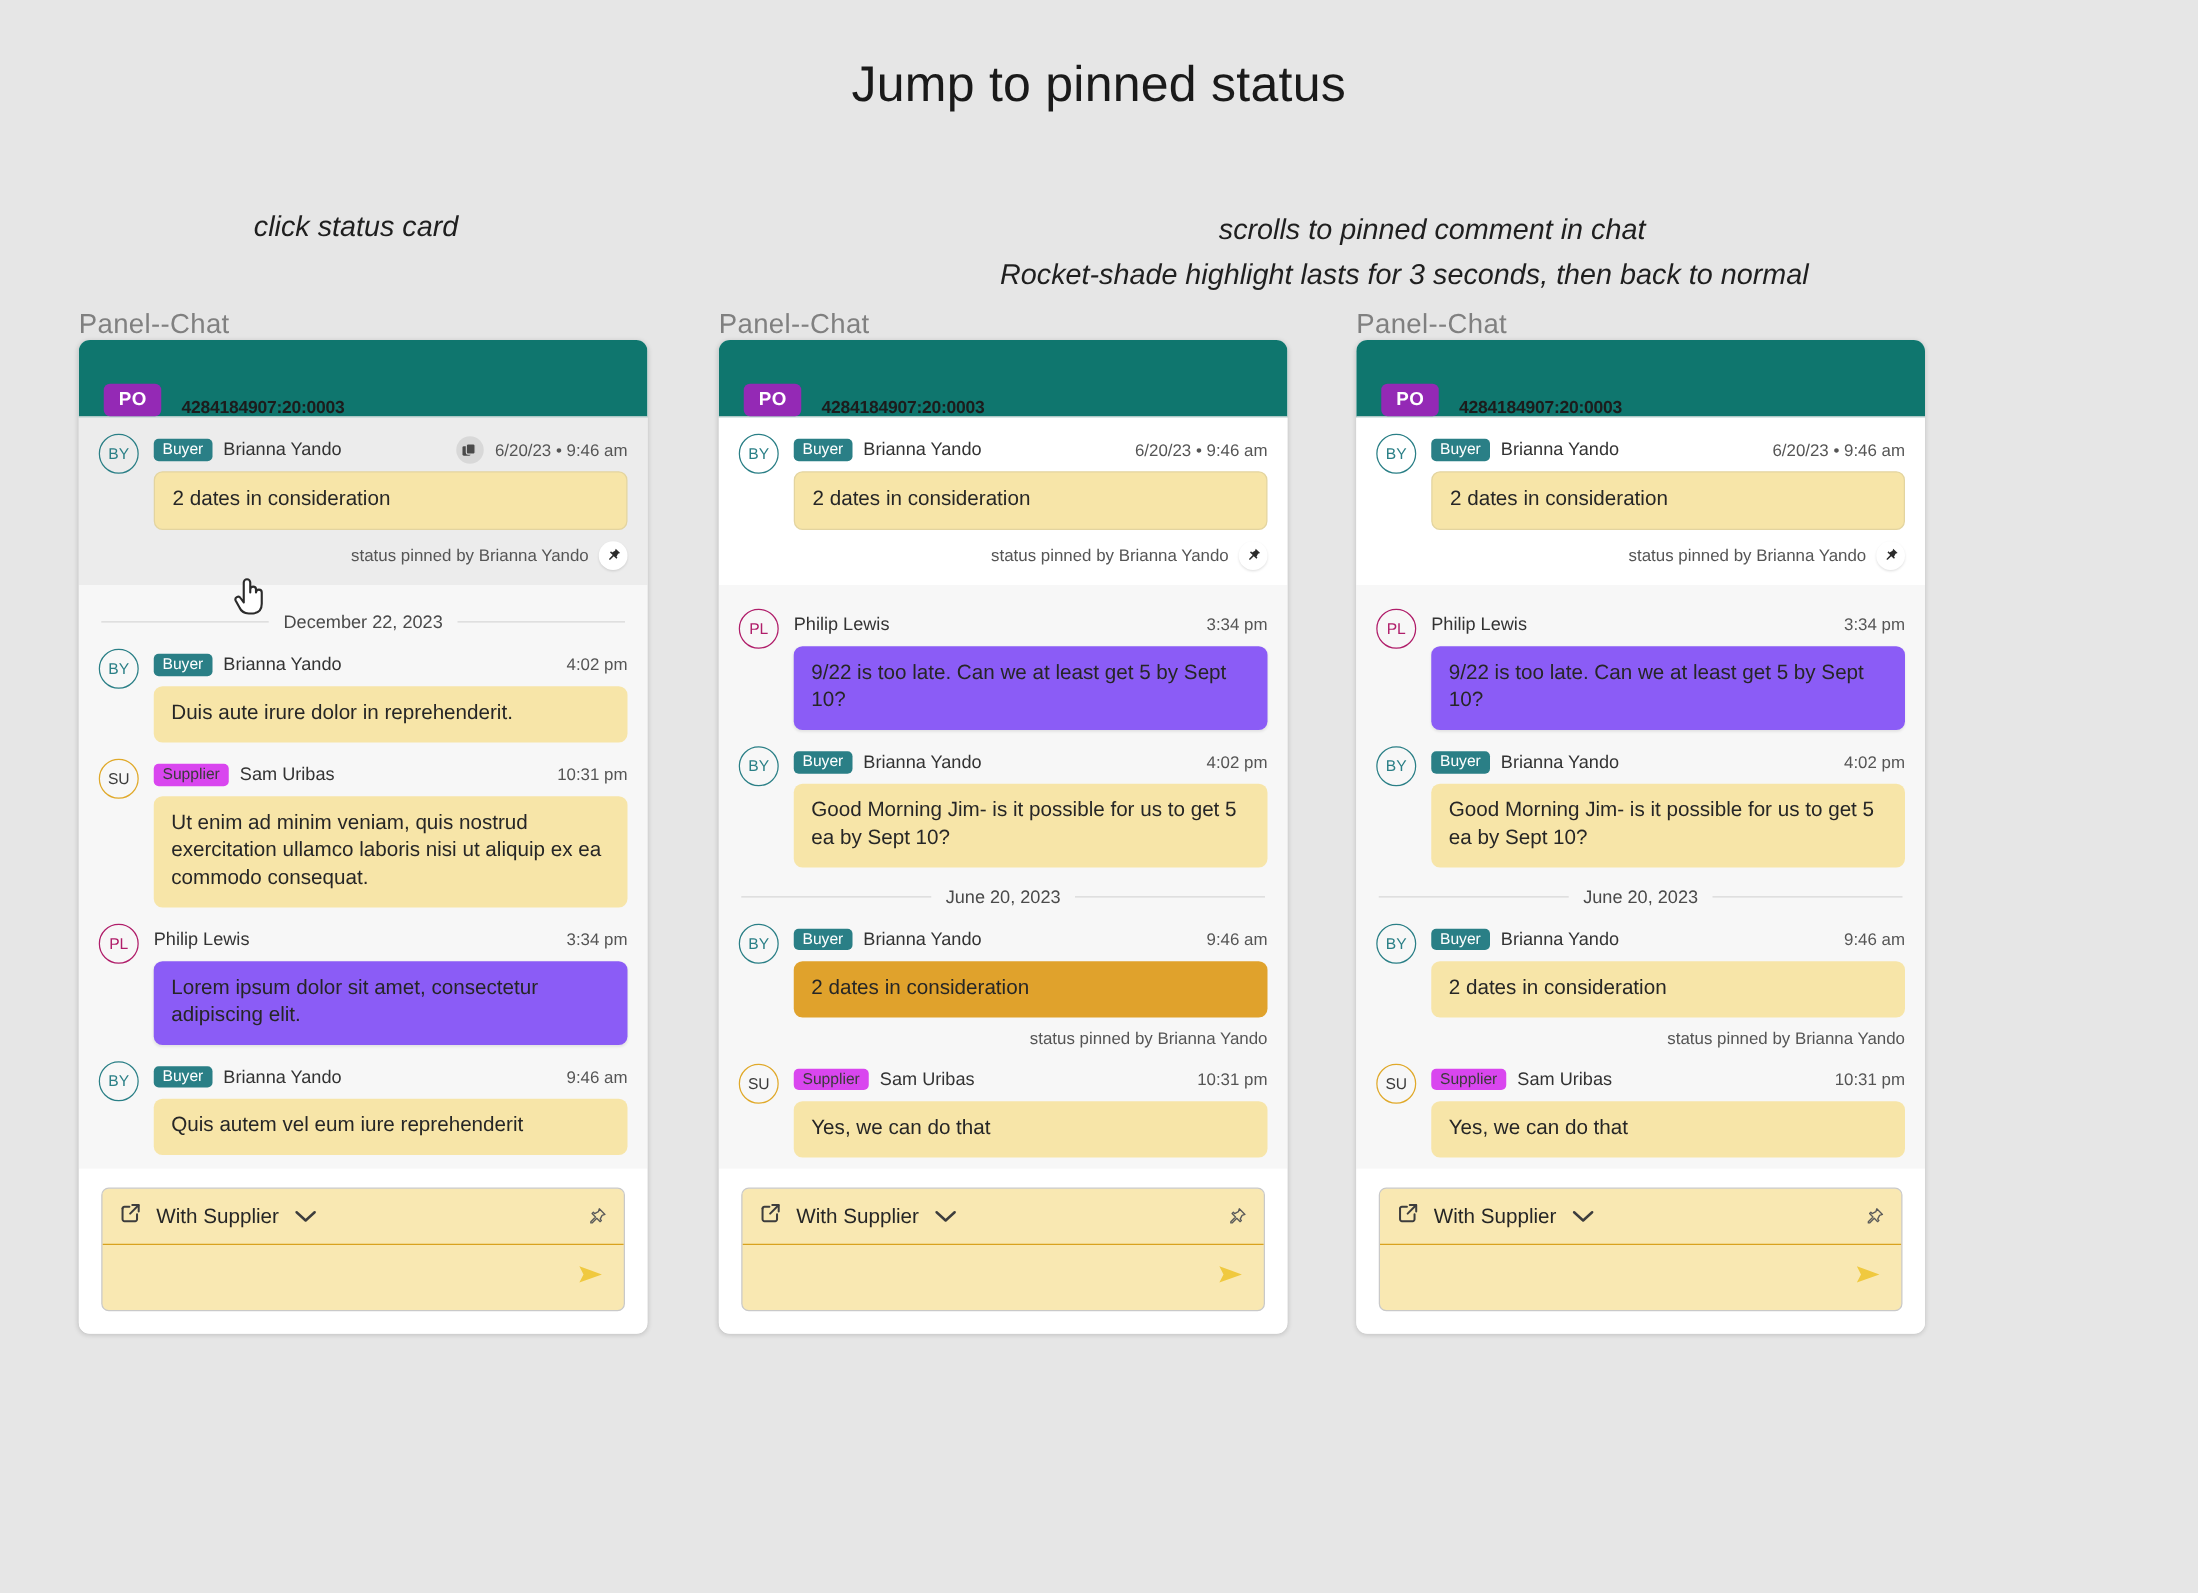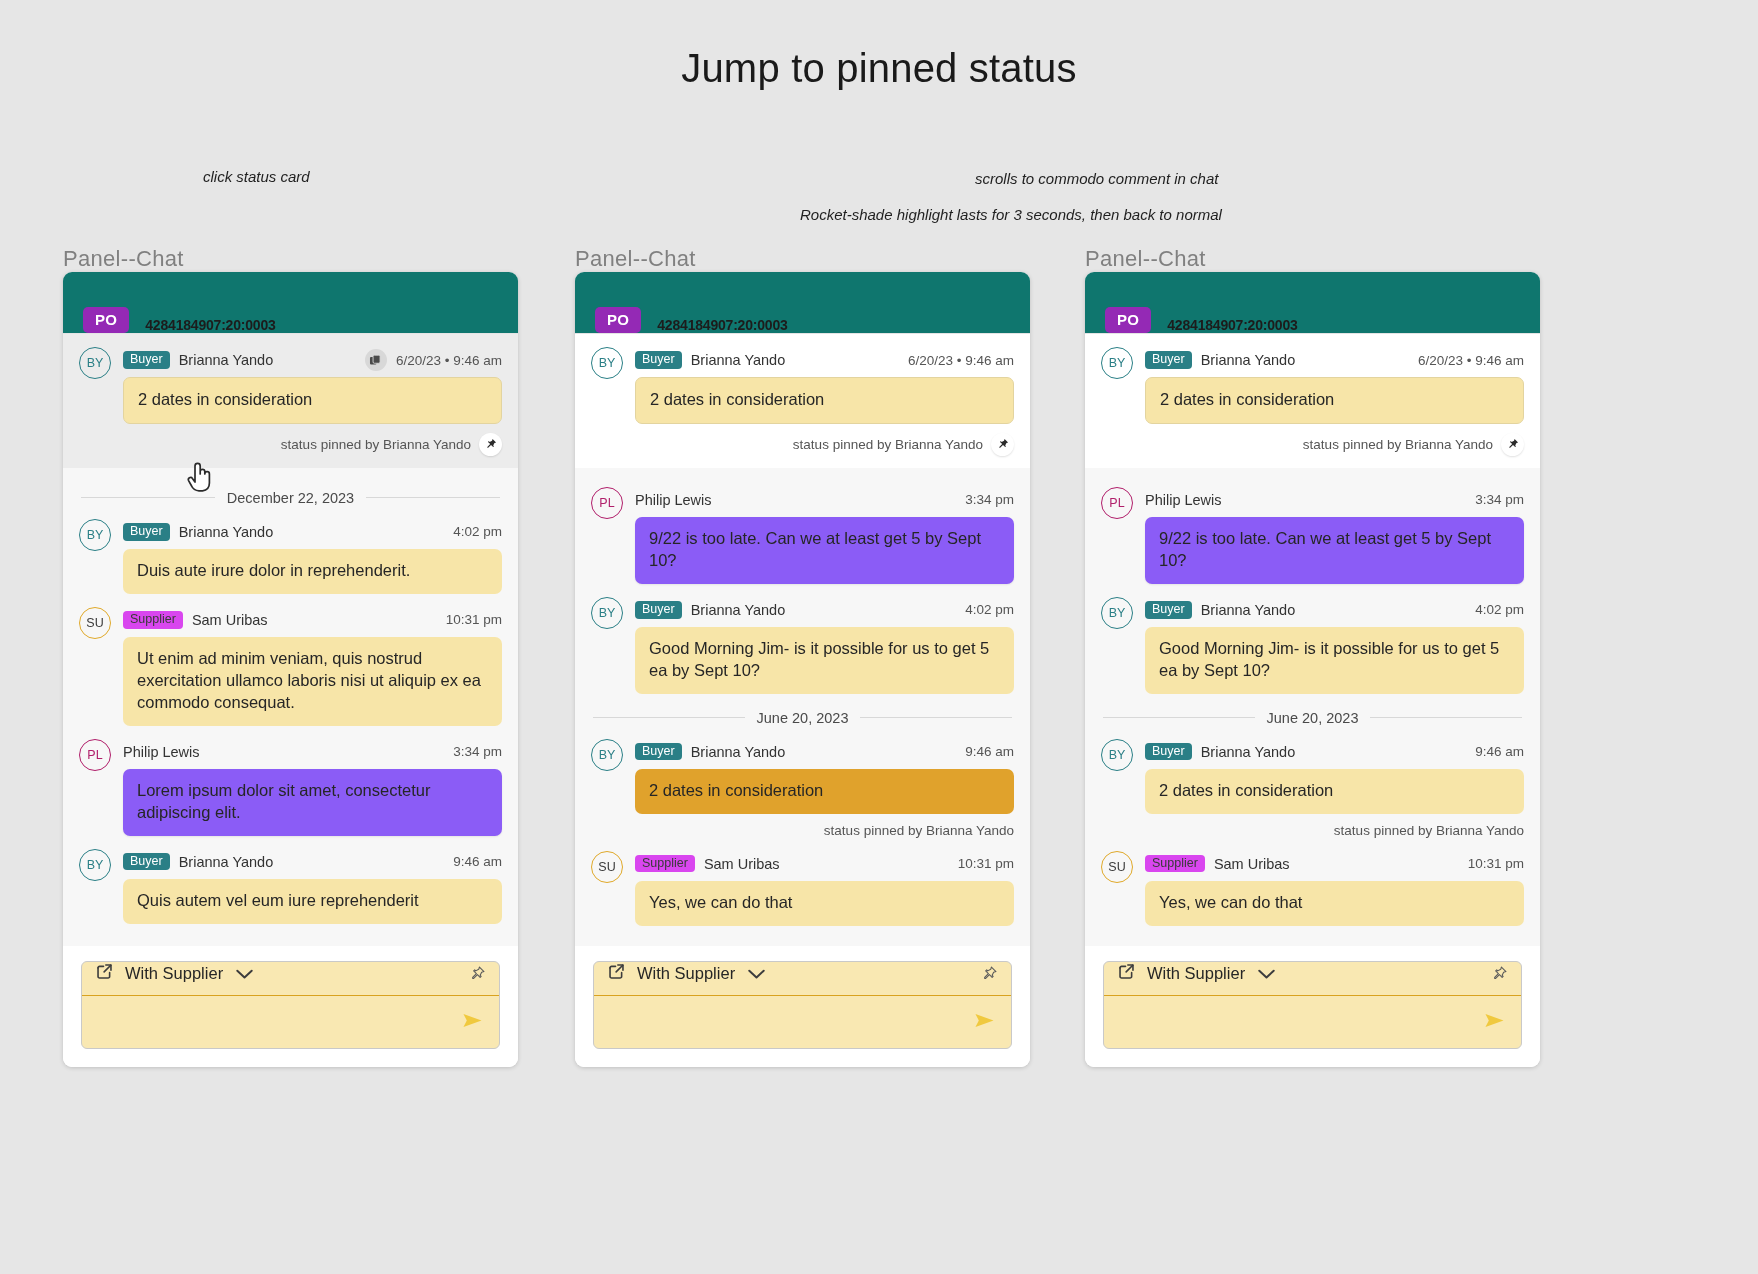--- a/index.html
+++ b/index.html
@@ -15,21 +15,21 @@
   .main-title {
     position: absolute; top: 46px; left: 0; width: 1758px;
     text-align: center;
     font-size: 40px; font-weight: 400; color: #1a1a1a;
     letter-spacing: 0.2px;
   }
 
   .annot {
     position: absolute;
     font-style: italic;
-    font-size: 15px;
+    font-size: 23px;
     color: #1f1f1f;
     white-space: nowrap;
   }
   .annot-1 { left: 203px; top: 168px; }
   .annot-2 { left: 975px; top: 170px; text-align: center; }
   .annot-3 { left: 800px; top: 206px; text-align: center; }
 
   .panel-label {
     position: absolute;
     font-size: 22px;
@@ -184,21 +184,21 @@
     flex: 0 0 auto;
   }
   .composer {
     border: 1px solid #c9c9c9;
     border-radius: 6px;
     background: #f9e8b2;
     overflow: hidden;
   }
   .composer-top {
     display: flex; align-items: center;
-    padding: 0 13px 10px 13px;
+    padding: 10px 13px 10px 13px;
     border-bottom: 1.6px solid #d9a21f;
   }
   .comp-label {
     font-size: 16.5px; color: #262626; margin-left: 11px;
   }
   .chev { margin-left: 12px; display: flex; }
   .comp-pin { margin-left: auto; display: flex; }
   .composer-bottom {
     height: 52px;
     display: flex; align-items: center; justify-content: flex-end;
@@ -213,21 +213,21 @@
   }
 </style>
 </head>
 <body>
 
 <div class="stage">
 
   <div class="main-title">Jump to pinned status</div>
 
   <div class="annot annot-1">click status card</div>
-  <div class="annot annot-2">scrolls to commodo comment in chat</div>
+  <div class="annot annot-2">scrolls to pinned comment in chat</div>
   <div class="annot annot-3">Rocket-shade highlight lasts for 3 seconds, then back to normal</div>
 
   <div id="panels-root">
       <div class="panel-label" style="left: 63px; top: 246px;">Panel--Chat</div>
       <div class="panel" style="left: 63px; top: 272px; height: 795px;">
         <div class="panel-head">
           <span class="po-badge">PO</span>
           <span class="po-number">4284184907:20:0003</span>
         </div>
         <div class="pinned-card">

